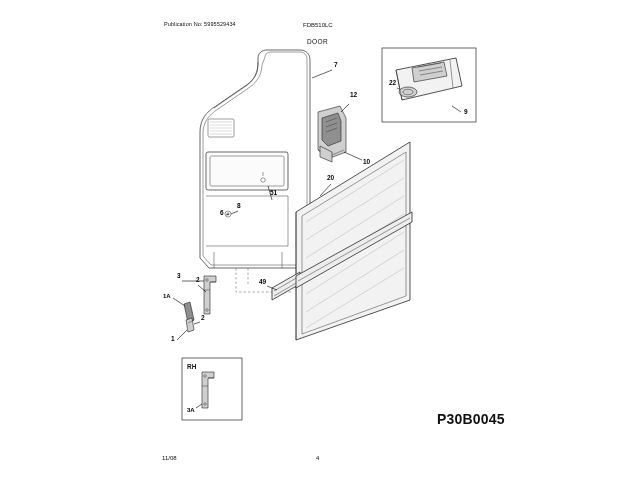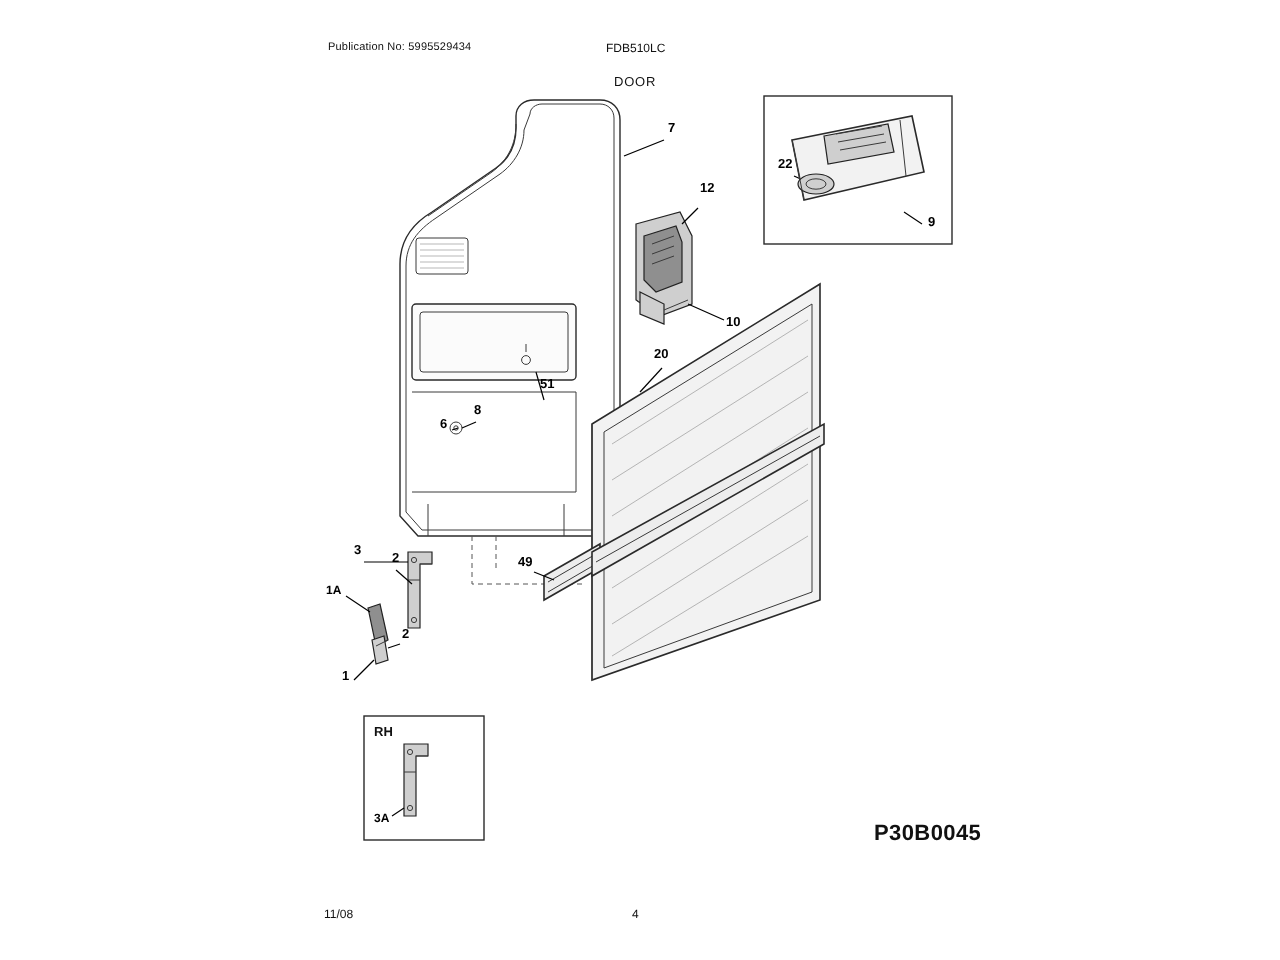--- a/index.html
+++ b/index.html
@@ -45,21 +45,21 @@
   }
   .callout-sm {
     font-size: 6px;
     font-weight: bold;
     color: #000000;
   }
   .footer {
     font-size: 6px;
   }
   .code {
-    font-size: 11px;
+    font-size: 14px;
     font-weight: bold;
     letter-spacing: 0.2px;
   }
   .rh-label {
     font-size: 6.5px;
     font-weight: bold;
   }
   svg.layer {
     position: absolute;
     left: 0;

